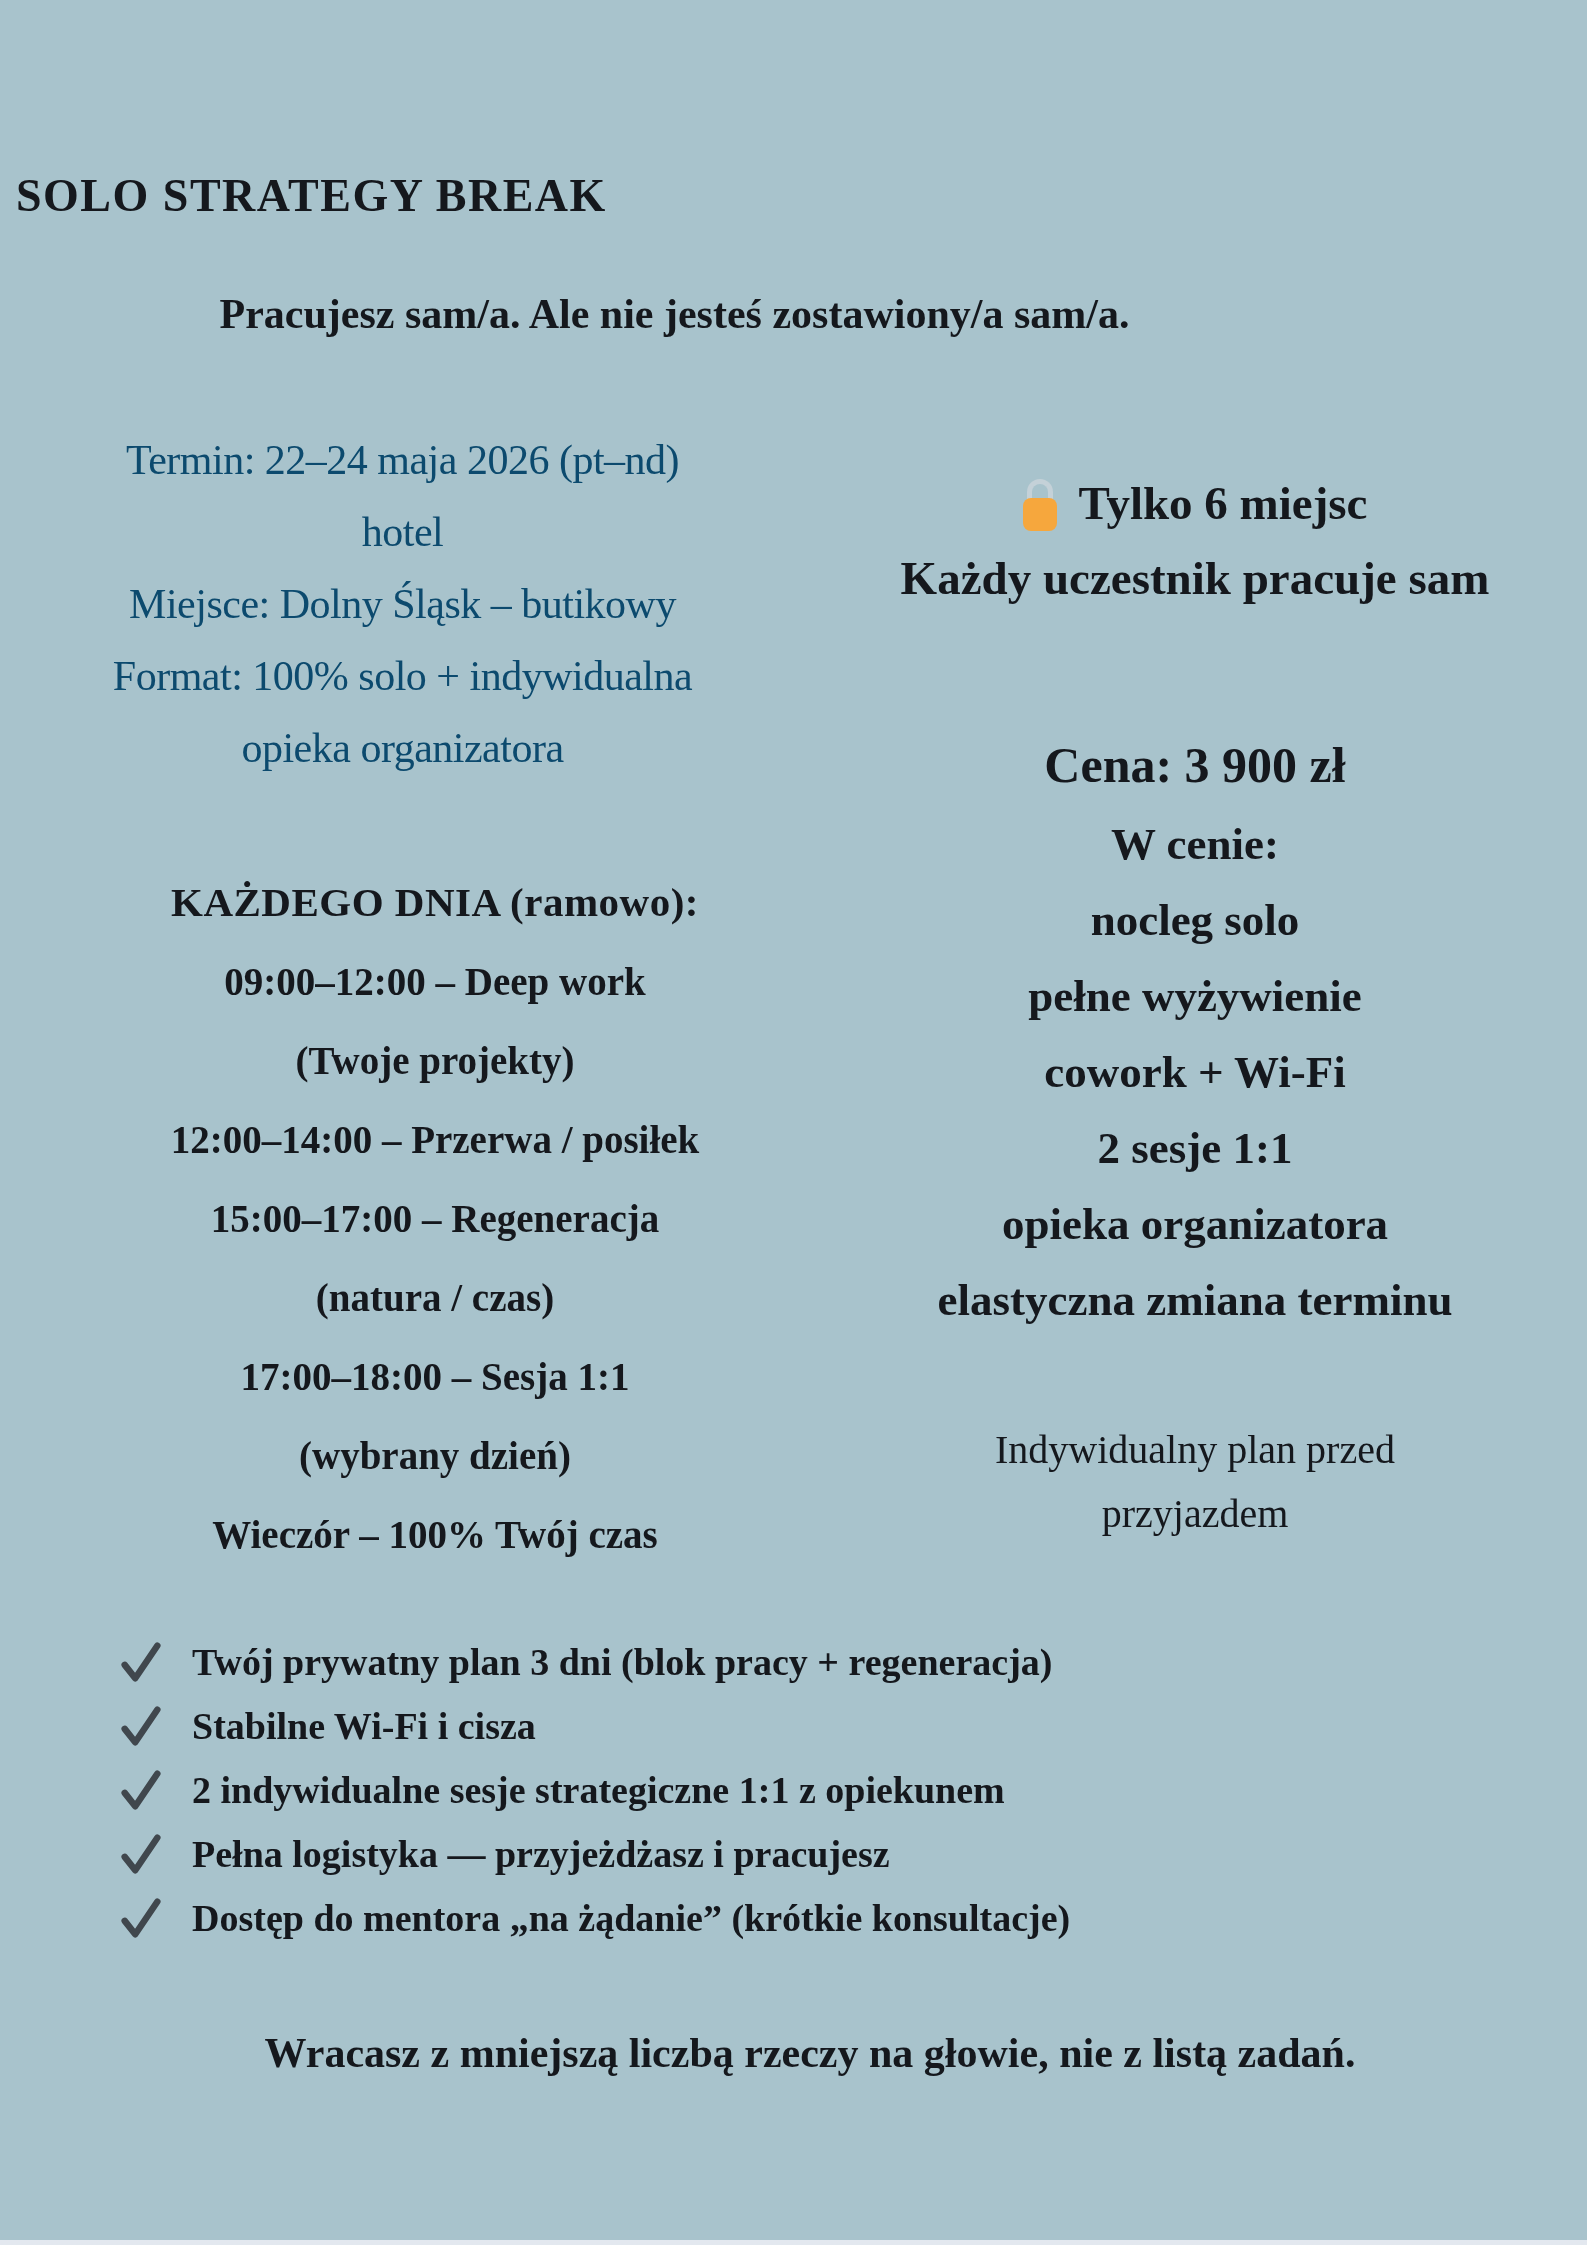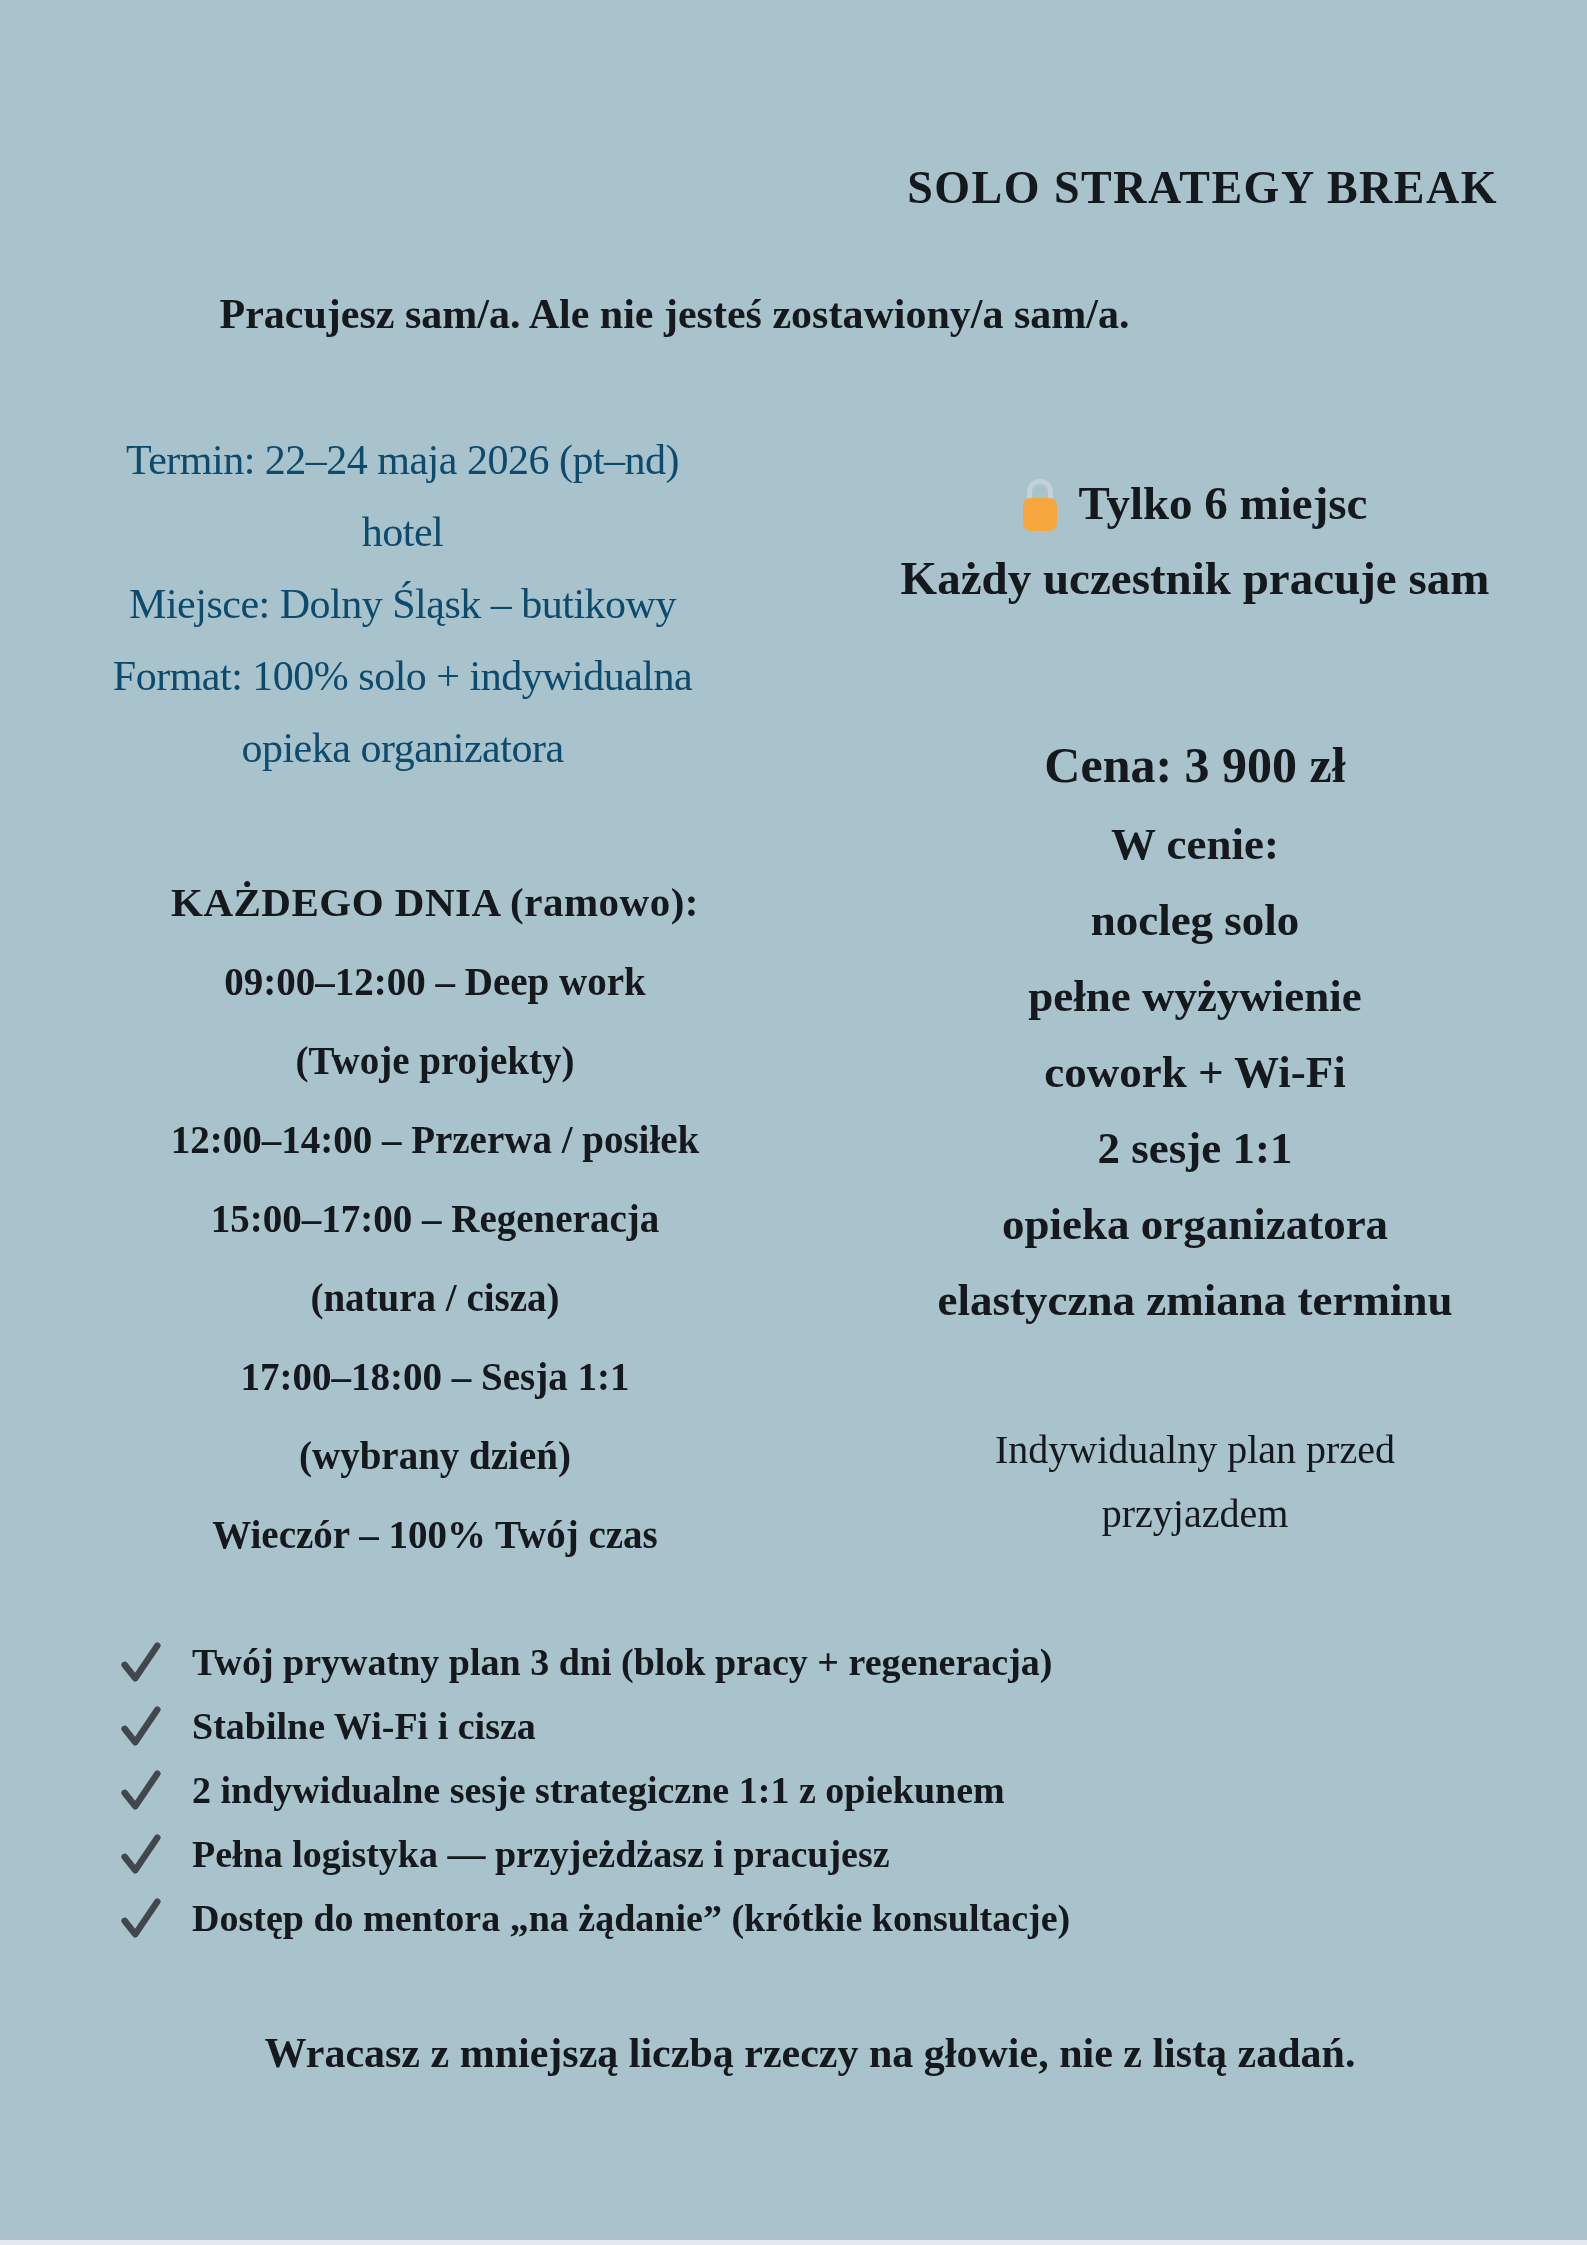--- a/index.html
+++ b/index.html
@@ -9,21 +9,21 @@
     background:#a8c3cc;
     font-family:"Liberation Serif", serif;
     color:#15181d;
     overflow:hidden;
   }
   .abs{position:absolute;}
   
   .title{
     left:0;top:150px;width:1490px;
     font-size:46px;font-weight:700;letter-spacing:1.5px;
-    text-align:right;margin:8px;line-height:60px;
+    text-align:left;margin:16px;line-height:60px;
   }
   .subtitle{
     left:0;top:284px;width:1349px;
     font-size:42px;font-weight:700;
     text-align:center;margin:0;line-height:60px;
   }
   
   .details{
     left:40px;top:424px;width:725px;
     text-align:center;
@@ -118,21 +118,21 @@
     </div>
     <div class="cap-line2">Każdy uczestnik pracuje sam</div>
   </section>
 
   <section class="abs schedule">
     <div class="schedule-heading">KAŻDEGO DNIA (ramowo):</div>
     <div class="schedule-line">09:00–12:00 – Deep work</div>
     <div class="schedule-line">(Twoje projekty)</div>
     <div class="schedule-line">12:00–14:00 – Przerwa / posiłek</div>
     <div class="schedule-line">15:00–17:00 – Regeneracja</div>
-    <div class="schedule-line">(natura / cisza)</div>
+    <div class="schedule-line">(natura / czas)</div>
     <div class="schedule-line">17:00–18:00 – Sesja 1:1</div>
     <div class="schedule-line">(wybrany dzień)</div>
     <div class="schedule-line">Wieczór – 100% Twój czas</div>
   </section>
 
   <section class="abs pricing">
     <div class="price">Cena: 3 900 zł</div>
     <div class="included-heading">W cenie:</div>
     <div class="included-line">nocleg solo</div>
     <div class="included-line">pełne wyżywienie</div>

